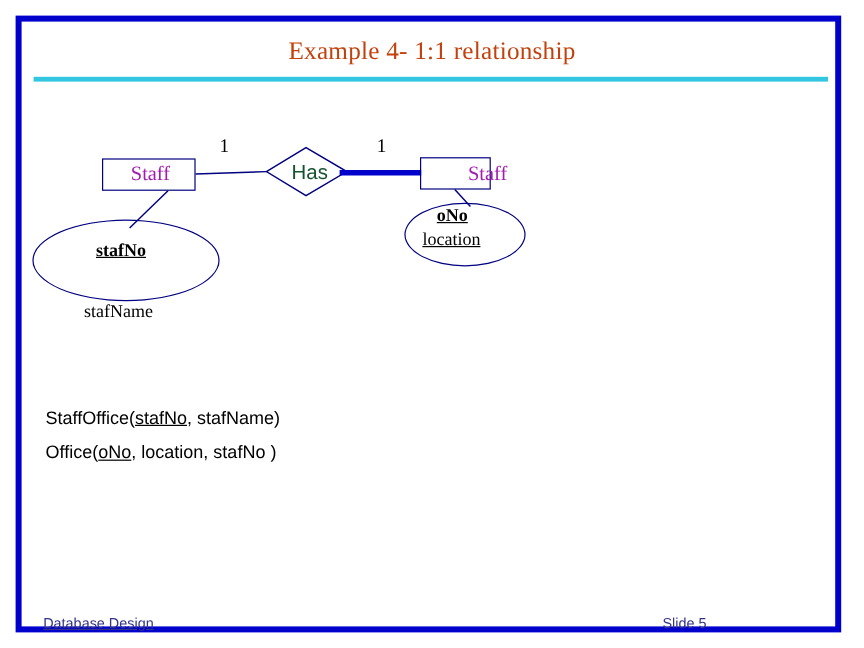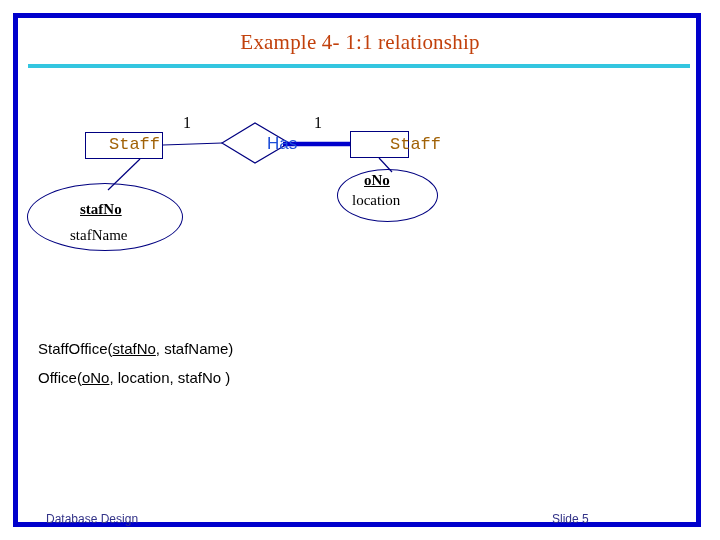--- a/index.html
+++ b/index.html
@@ -60,46 +60,46 @@
   }
   
   .entity-box {
     position: absolute;
     border: 1.5px solid #000080;
     box-sizing: border-box;
     background: transparent;
   }
   .entity-label {
     position: absolute;
-    font-family: Liberation Mono, monospace;
+    font-family: Liberation Serif, serif;
     font-size: 17px;
-    color: #a16207;
+    color: #a21caf;
     white-space: nowrap;
   }
   .staff-box { left: 85px; top: 132px; width: 78px; height: 27px; }
   .staff-label { left: 109px; top: 135px; }
   .office-box { left: 350px; top: 131px; width: 59px; height: 27px; }
   .office-label { left: 390px; top: 135px; }
   
   .card {
     position: absolute;
     font-family: "Liberation Serif", serif;
     font-size: 16px;
     color: #000000;
   }
   .card-left  { left: 183px; top: 114px; }
   .card-right { left: 314px; top: 114px; }
   
   .rel-label {
     position: absolute;
-    left: 267px;
+    left: 243px;
     top: 134px;
     font-family: "Liberation Sans", sans-serif;
     font-size: 17px;
-    color: #1d4ed8;
+    color: #14532d;
   }
   
   .ellipse {
     position: absolute;
     border: 1.5px solid #000080;
     border-radius: 50%;
     box-sizing: border-box;
     background: transparent;
   }
   .staff-ellipse  { left: 27px;  top: 183px; width: 156px; height: 68px; }
@@ -109,42 +109,42 @@
     font-family: "Liberation Serif", serif;
     font-size: 15px;
     color: #000000;
     white-space: nowrap;
   }
   .attr.key {
     font-weight: bold;
     text-decoration: underline;
   }
   .attr-stafno   { left: 80px;  top: 201px; }
-  .attr-stafname { left: 70px;  top: 227px; }
+  .attr-stafname { left: 70px;  top: 252px; }
   .attr-ono      { left: 364px; top: 172px; }
-  .attr-location { left: 352px; top: 192px; }
+  .attr-location { left: 352px; top: 192px; text-decoration: underline; }
   
   .schema {
     position: absolute;
     font-family: "Liberation Sans", sans-serif;
     font-size: 15px;
     color: #000000;
     white-space: nowrap;
   }
   .schema u { text-decoration: underline; }
   .schema-1 { left: 38px; top: 340px; }
   .schema-2 { left: 38px; top: 369px; }
   
   .footer-text {
     position: absolute;
     font-family: "Liberation Sans", sans-serif;
     font-size: 12px;
     color: #333388;
   }
-  .footer-left  { left: 46px;  top: 512px; }
+  .footer-left  { left: 36px;  top: 512px; text-decoration: underline; }
   .footer-right { left: 552px; top: 512px; }
 </style>
 </head>
 <body>
 
 <div class="slide">
 
   <div class="frame"></div>
 
   <div class="title">Example 4- 1:1 relationship</div>

